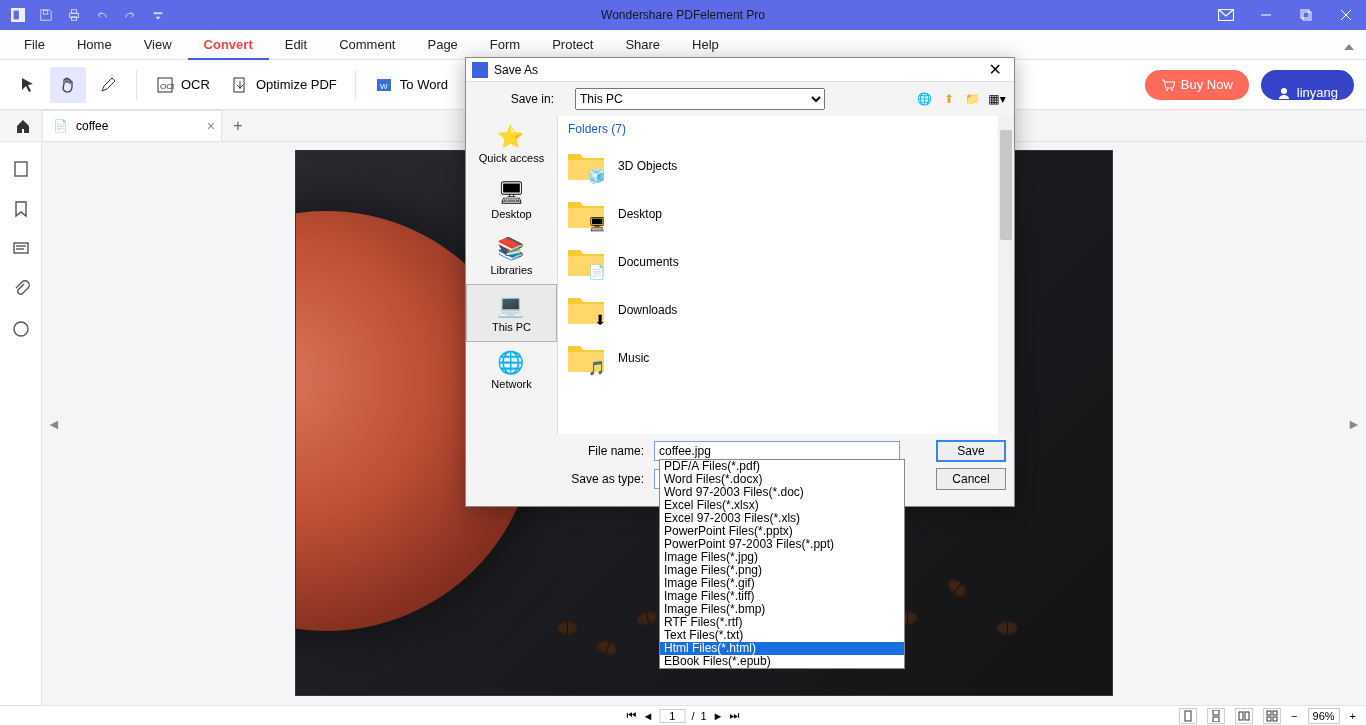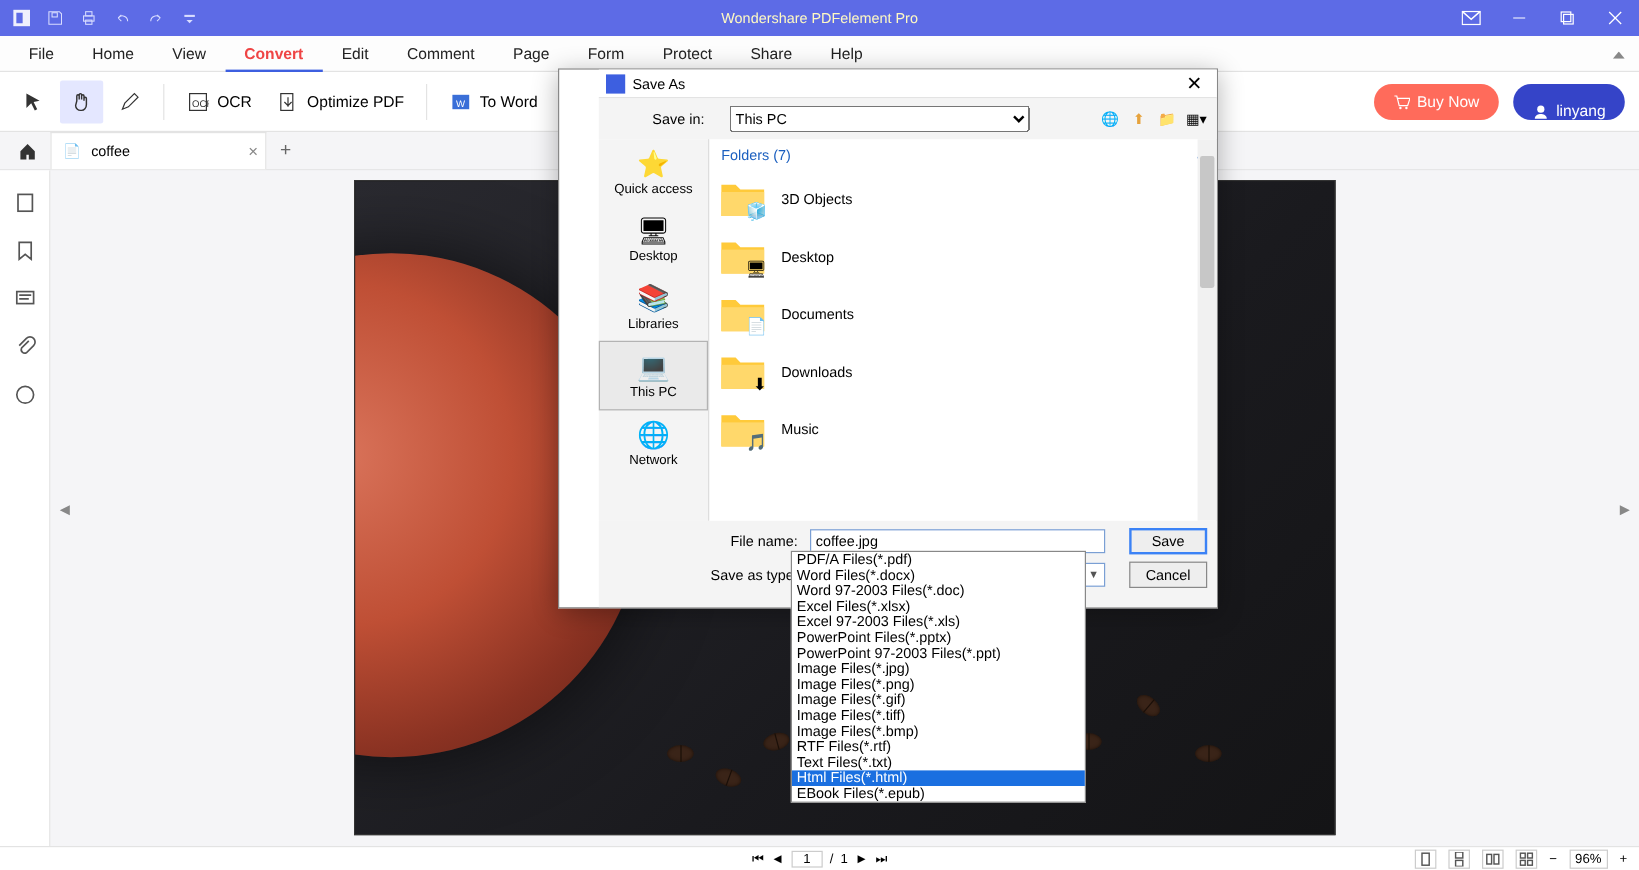--- a/index.html
+++ b/index.html
@@ -3,21 +3,21 @@
 <meta charset="utf-8">
 <style>
 * { box-sizing: border-box; margin: 0; padding: 0; font-family: "Segoe UI", Tahoma, sans-serif; }
 body { width: 1366px; height: 725px; overflow: hidden; background: #f5f5f7; position: relative; }
 
 
 .titlebar { height: 30px; background: #5d6be6; display: flex; align-items: center; color: #fff; font-size: 12px; position: relative; }
 .titlebar .ql { display: flex; gap: 0; padding-left: 4px; }
 .titlebar .ql .qbtn { width: 28px; height: 30px; display: flex; align-items: center; justify-content: center; cursor: pointer; }
 .titlebar .ql .qbtn svg { width: 14px; height: 14px; fill: #d9ddff; }
-.titlebar .title { position: absolute; left: 50%; transform: translateX(-50%); color: #fef9c3; font-size: 12px; }
+.titlebar .title { position: absolute; left: 50%; transform: translateX(-50%); color: #0f172a; font-size: 12px; }
 .titlebar .win { position: absolute; right: 0; display: flex; }
 .titlebar .win .wbtn { width: 40px; height: 30px; display: flex; align-items: center; justify-content: center; cursor: pointer; }
 .titlebar .win .wbtn svg { width: 12px; height: 12px; stroke: #fff; fill: none; stroke-width: 1; }
 .titlebar .mail { width: 40px; height: 30px; display: flex; align-items: center; justify-content: center; cursor:pointer;}
 .titlebar .mail svg { width:16px; height:12px; stroke:#fff; fill:none; stroke-width:1.2;}
 
 
 .menubar { height: 30px; background: #fdfdfd; display: flex; align-items: center; border-bottom: 1px solid #e3e3e3; padding-left: 8px; position: relative; }
 .menubar .mitem { padding: 0 16px; font-size: 13px; color: #222; cursor: pointer; height: 30px; line-height: 30px; }
 .menubar .mitem.active { color: #ef4444; border-bottom: 2px solid #3d5fe0; font-weight: 700; }
@@ -63,21 +63,21 @@
 
 
 .statusbar { position:absolute; bottom:0; left:0; right:0; height:20px; background:#fff; border-top:1px solid #e3e3e3; display:flex; align-items:center; justify-content:flex-end; font-size:11px; gap:10px; padding:0 10px;}
 .statusbar .pager { position:absolute; left:50%; transform:translateX(-50%); display:flex; align-items:center; gap:6px; }
 .statusbar .pager input { width:26px; height:14px; font-size:11px; text-align:center; border:1px solid #ccc;}
 .statusbar .viewbtn { width:18px; height:16px; border:1px solid #ccc; cursor:pointer; display:flex; align-items:center; justify-content:center; }
 .statusbar .viewbtn svg{width:12px;height:12px;stroke:#555;fill:none;stroke-width:1.2;}
 .statusbar .zoomval { border:1px solid #ccc; padding:0 4px; height:16px; line-height:14px;}
 
 
-.dialog { position:absolute; left:465px; top:57px; width:550px; height:450px; background:#fff; border:1px solid #888; box-shadow: 0 4px 20px rgba(0,0,0,0.3); z-index:50; display:flex; flex-direction:column; font-size:12px;padding-left:33px;}
+.dialog { position:absolute; left:465px; top:57px; width:550px; height:450px; background:#fff; border:1px solid #888; box-shadow: 0 4px 20px rgba(0,0,0,0.3); z-index:50; display:flex; flex-direction:column; font-size:12px;}
 .dialog .dtitle { height:24px; background:#fff; display:flex; align-items:center; padding:0 6px; border-bottom:1px solid #ddd;}
 .dialog .dtitle .dicon { width:16px; height:16px; background:#3d5fe0; margin-right:6px;}
 .dialog .dtitle .dclose { margin-left:auto; font-size:16px; cursor:pointer; padding:0 6px;}
 .dialog .drow1 { height:34px; display:flex; align-items:center; padding:4px 8px; gap:21px; background:#f4f4f4;}
 .dialog .drow1 .lbl { width:80px; text-align:right; }
 .dialog .drow1 select { flex:0 0 250px; height:22px; font-size:12px; }
 .dialog .drow1 .navicons { display:flex; gap:6px; margin-left:auto;}
 .dialog .drow1 .navicons span { width:18px; height:18px; display:flex; align-items:center; justify-content:center; cursor:pointer; }
 .dialog .dbody { flex:1; display:flex; min-height:0;}
 .dialog .places { width:92px; background:#f4f4f4; border-right:1px solid #ddd; display:flex; flex-direction:column;}

